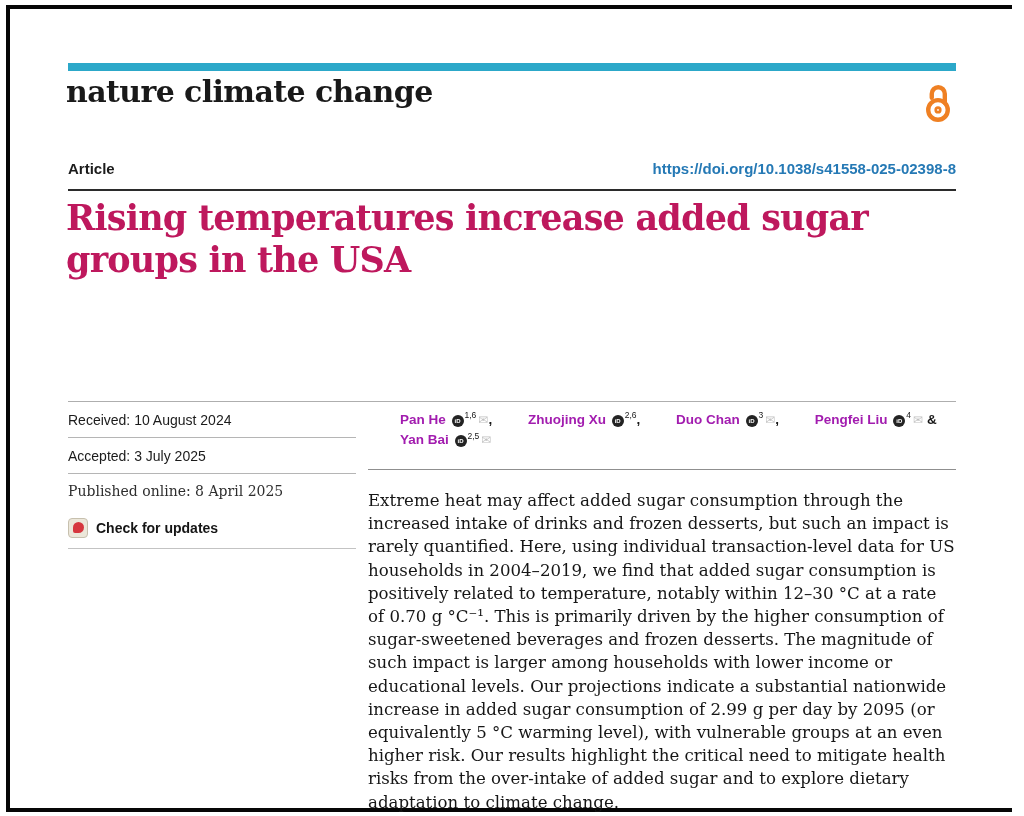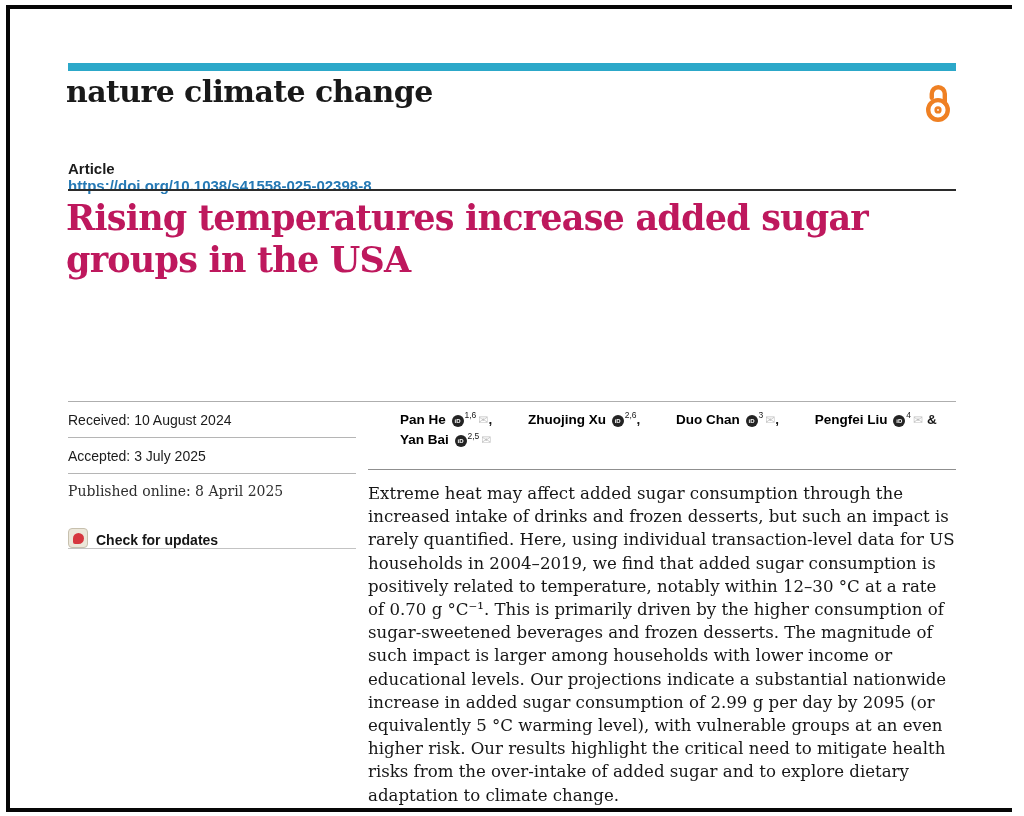--- a/index.html
+++ b/index.html
@@ -8,47 +8,47 @@
   html,body{margin:0;padding:0;background:#fff;}
   .page{position:relative;width:1012px;height:816px;background:#fff;overflow:hidden;
         font-family:"Liberation Sans",sans-serif;color:var(--ink);}
   .frame{position:absolute;left:6px;top:5px;width:1003px;height:799px;
          border:4px solid #060606;background:#fff;}
   .tealbar{position:absolute;left:68px;top:63px;width:888px;height:8px;background:var(--accent);}
   .wordmark{position:absolute;left:66px;top:74px;font-family:"DejaVu Serif",serif;
             font-weight:700;font-size:30px;letter-spacing:-0.6px;color:#191919;}
   .oa-icon{position:absolute;left:921px;top:73px;color:var(--oa);}
   .article-row{position:absolute;left:68px;top:160px;width:888px;display:flex;
-               justify-content:space-between;align-items:baseline;flex-direction:column;}
+               justify-content:space-between;align-items:baseline;}
   .article-label{font-weight:700;font-size:15px;color:#1c1c1c;}
   .doi-link{font-weight:700;font-size:15px;color:var(--link);text-decoration:none;}
   .rule-dark{position:absolute;left:68px;top:189px;width:888px;height:2px;background:#2b2b2b;}
   .title{position:absolute;left:66px;top:197px;width:884px;font-family:"DejaVu Serif",serif;
          font-weight:700;font-size:35px;line-height:1.21;letter-spacing:-0.8px;color:#be185d;}
   .full-rule{position:absolute;left:68px;top:401px;width:888px;height:1px;background:#aeaeae;}
   .left-col{position:absolute;left:68px;top:402px;width:288px;}
   .meta-row{display:flex;align-items:center;height:35px;border-bottom:1px solid #b5b5b5;
             font-weight:400;font-size:14px;color:#1b1b1b;}
   .meta-row.no-rule{border-bottom:none;height:33px;}
   .meta-row.serif{font-family:"DejaVu Serif",serif;font-weight:400;font-size:14px;color:#2e2e2e;}
-  .badge-row{display:flex;align-items:flex-end;gap:8px;height:41px;border-bottom:1px solid #c3c3c3;}
+  .badge-row{display:flex;align-items:center;gap:8px;height:41px;border-bottom:1px solid #c3c3c3;}
   .crossmark{display:inline-flex;align-items:center;justify-content:center;width:20px;height:20px;
              border-radius:4px;background:#ece7da;border:1px solid #c7c0ae;box-sizing:border-box;}
   .cm-dot{display:block;width:11px;height:11px;border-radius:50% 50% 50% 2px;background:#d6373f;}
   .badge-label{font-weight:700;font-size:14px;color:#151515;}
   .right-col{position:absolute;left:368px;top:402px;width:588px;}
   .authors{min-height:67px;box-sizing:border-box;padding-top:7px;font-weight:700;
            font-size:13.5px;line-height:1.5;color:#171717;}
-  .author-name{color:#000000;padding-left:32px;}
+  .author-name{color:#a21caf;padding-left:32px;}
   .orcid{display:inline-block;width:12px;height:12px;border-radius:50%;background:#232323;
          color:#fff;font-size:6px;font-weight:700;text-align:center;line-height:12px;
          margin-left:2px;vertical-align:1px;}
   .au-sup{font-size:8.5px;font-weight:400;margin-left:1px;}
   .envelope{color:#c2c2c2;font-size:12px;margin-left:2px;font-weight:400;}
-  .abstract{border-top:1.5px solid #8f8f8f;padding-top:12px;font-family:"DejaVu Serif",serif;
+  .abstract{border-top:1.5px solid #8f8f8f;padding-top:19px;font-family:"DejaVu Serif",serif;
             font-size:16.6px;line-height:23.2px;color:#161616;}
 </style>
 </head>
 <body>
 
 <div class="page">
   <div class="frame"></div>
 
   <div class="tealbar"></div>
 

